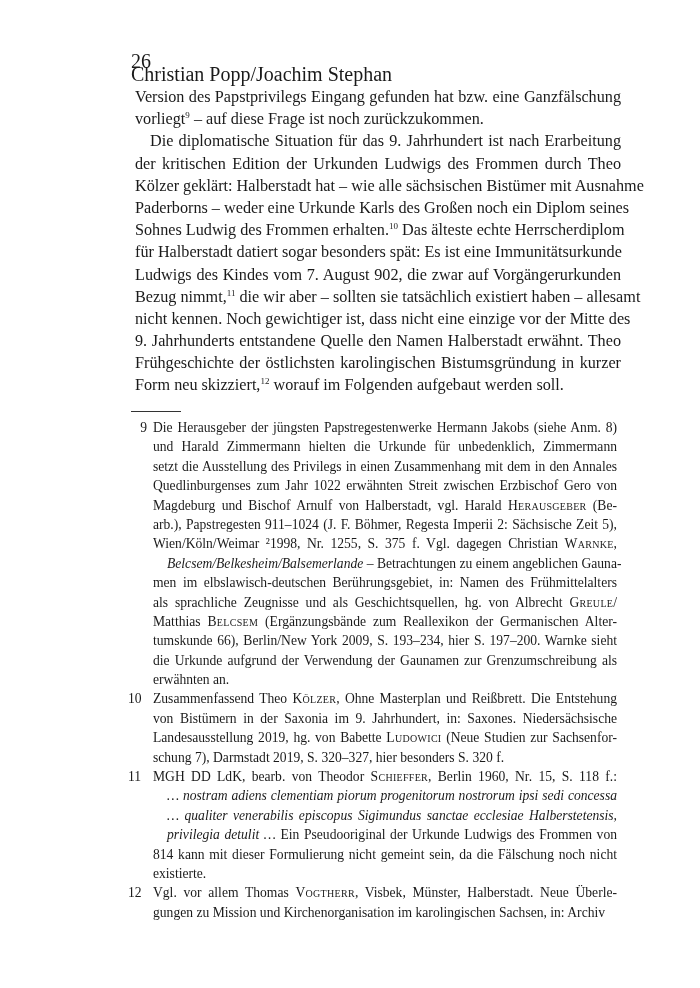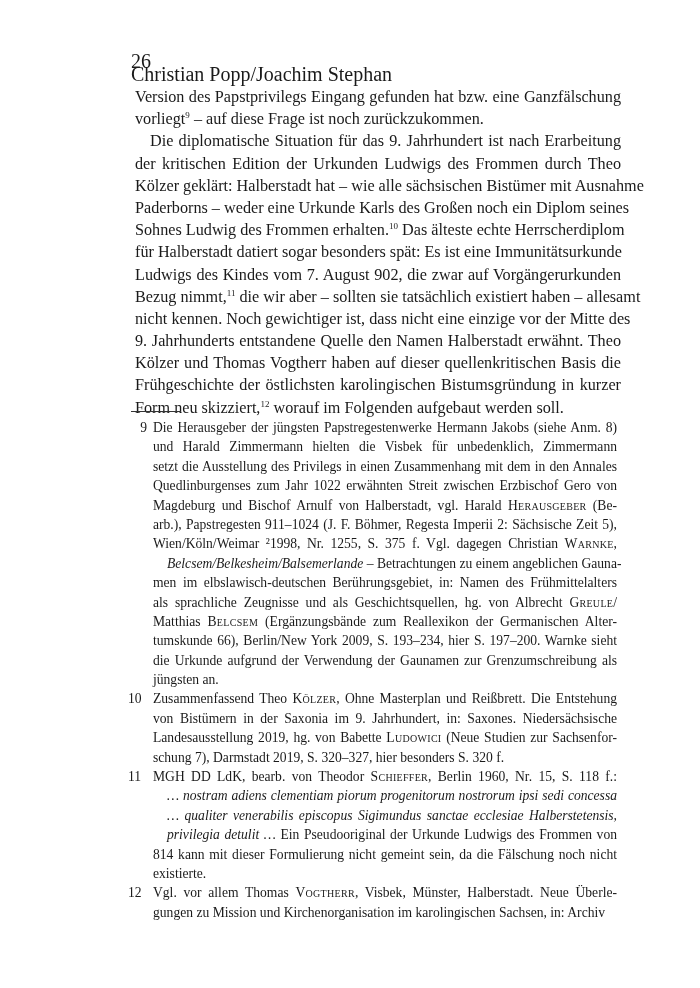--- a/index.html
+++ b/index.html
@@ -38,44 +38,43 @@
       <span class="line indent">Die diplomatische Situation für das 9. Jahrhundert ist nach Erarbeitung</span>
       <span class="line">der kritischen Edition der Urkunden Ludwigs des Frommen durch Theo</span>
       <span class="line">Kölzer geklärt: Halberstadt hat – wie alle sächsischen Bistümer mit Ausnahme</span>
       <span class="line">Paderborns – weder eine Urkunde Karls des Großen noch ein Diplom seines</span>
       <span class="line">Sohnes Ludwig des Frommen erhalten.<sup>10</sup> Das älteste echte Herrscherdiplom</span>
       <span class="line">für Halberstadt datiert sogar besonders spät: Es ist eine Immunitätsurkunde</span>
       <span class="line">Ludwigs des Kindes vom 7. August 902, die zwar auf Vorgängerurkunden</span>
       <span class="line">Bezug nimmt,<sup>11</sup> die wir aber – sollten sie tatsächlich existiert haben – allesamt</span>
       <span class="line">nicht kennen. Noch gewichtiger ist, dass nicht eine einzige vor der Mitte des</span>
       <span class="line">9. Jahrhunderts entstandene Quelle den Namen Halberstadt erwähnt. Theo</span>
-      <span class="line">Kölzer und Thomas Vogtherr haben auf dieser quellenkritischen Basis die</span>
       <span class="line">Frühgeschichte der östlichsten karolingischen Bistumsgründung in kurzer</span>
       <span class="line last">Form neu skizziert,<sup>12</sup> worauf im Folgenden aufgebaut werden soll.</span>
     </div>
 
   <div class="fn-rule"></div>
 
   <div class="footnotes" id="footnotes">
       <div class="fn">
         <span class="fn-num">9</span>
         <span class="fline">Die Herausgeber der jüngsten Papstregestenwerke Hermann Jakobs (siehe Anm. 8)</span>
-        <span class="fline">und Harald Zimmermann hielten die Visbek für unbedenklich, Zimmermann</span>
+        <span class="fline">und Harald Zimmermann hielten die Urkunde für unbedenklich, Zimmermann</span>
         <span class="fline">setzt die Ausstellung des Privilegs in einen Zusammenhang mit dem in den Annales</span>
         <span class="fline">Quedlinburgenses zum Jahr 1022 erwähnten Streit zwischen Erzbischof Gero von</span>
         <span class="fline">Magdeburg und Bischof Arnulf von Halberstadt, vgl. Harald <span class="sc">Herausgeber</span> (Be-</span>
         <span class="fline">arb.), Papstregesten 911–1024 (J. F. Böhmer, Regesta Imperii 2: Sächsische Zeit 5),</span>
         <span class="fline">Wien/Köln/Weimar ²1998, Nr. 1255, S. 375 f. Vgl. dagegen Christian <span class="sc">Warnke</span>,</span>
         <span class="fline"><em>Belcsem/Belkesheim/Balsemerlande</em> – Betrachtungen zu einem angeblichen Gauna-</span>
         <span class="fline">men im elbslawisch-deutschen Berührungsgebiet, in: Namen des Frühmittelalters</span>
         <span class="fline">als sprachliche Zeugnisse und als Geschichtsquellen, hg. von Albrecht <span class="sc">Greule</span>/</span>
         <span class="fline">Matthias <span class="sc">Belcsem</span> (Ergänzungsbände zum Reallexikon der Germanischen Alter-</span>
         <span class="fline">tumskunde 66), Berlin/New York 2009, S. 193–234, hier S. 197–200. Warnke sieht</span>
         <span class="fline">die Urkunde aufgrund der Verwendung der Gaunamen zur Grenzumschreibung als</span>
-        <span class="fline last">jüngsten an.</span>
+        <span class="fline last">erwähnten an.</span>
       </div>
       <div class="fn">
         <span class="fn-num two">10</span>
         <span class="fline">Zusammenfassend Theo <span class="sc">Kölzer</span>, Ohne Masterplan und Reißbrett. Die Entstehung</span>
         <span class="fline">von Bistümern in der Saxonia im 9. Jahrhundert, in: Saxones. Niedersächsische</span>
         <span class="fline">Landesausstellung 2019, hg. von Babette <span class="sc">Ludowici</span> (Neue Studien zur Sachsenfor-</span>
         <span class="fline last">schung 7), Darmstadt 2019, S. 320–327, hier besonders S. 320 f.</span>
       </div>
       <div class="fn">
         <span class="fn-num two">11</span>

